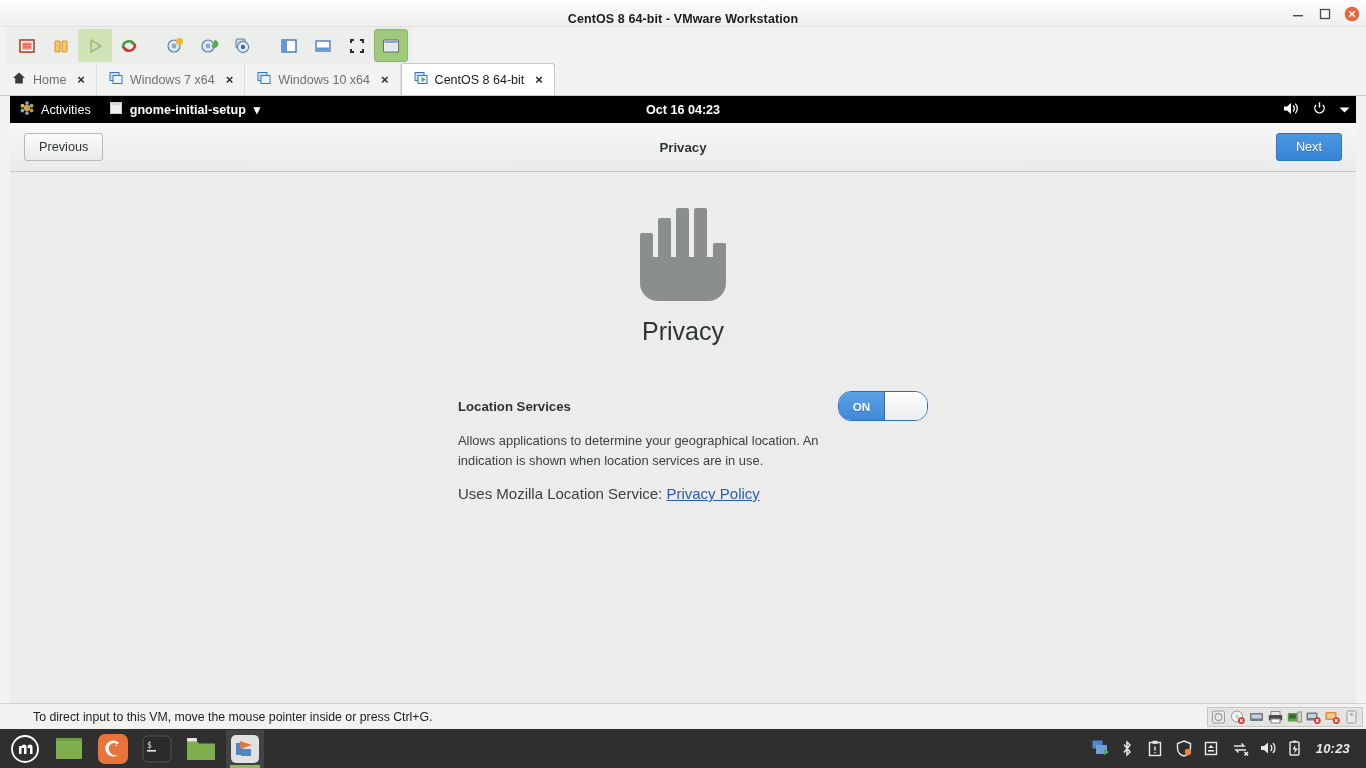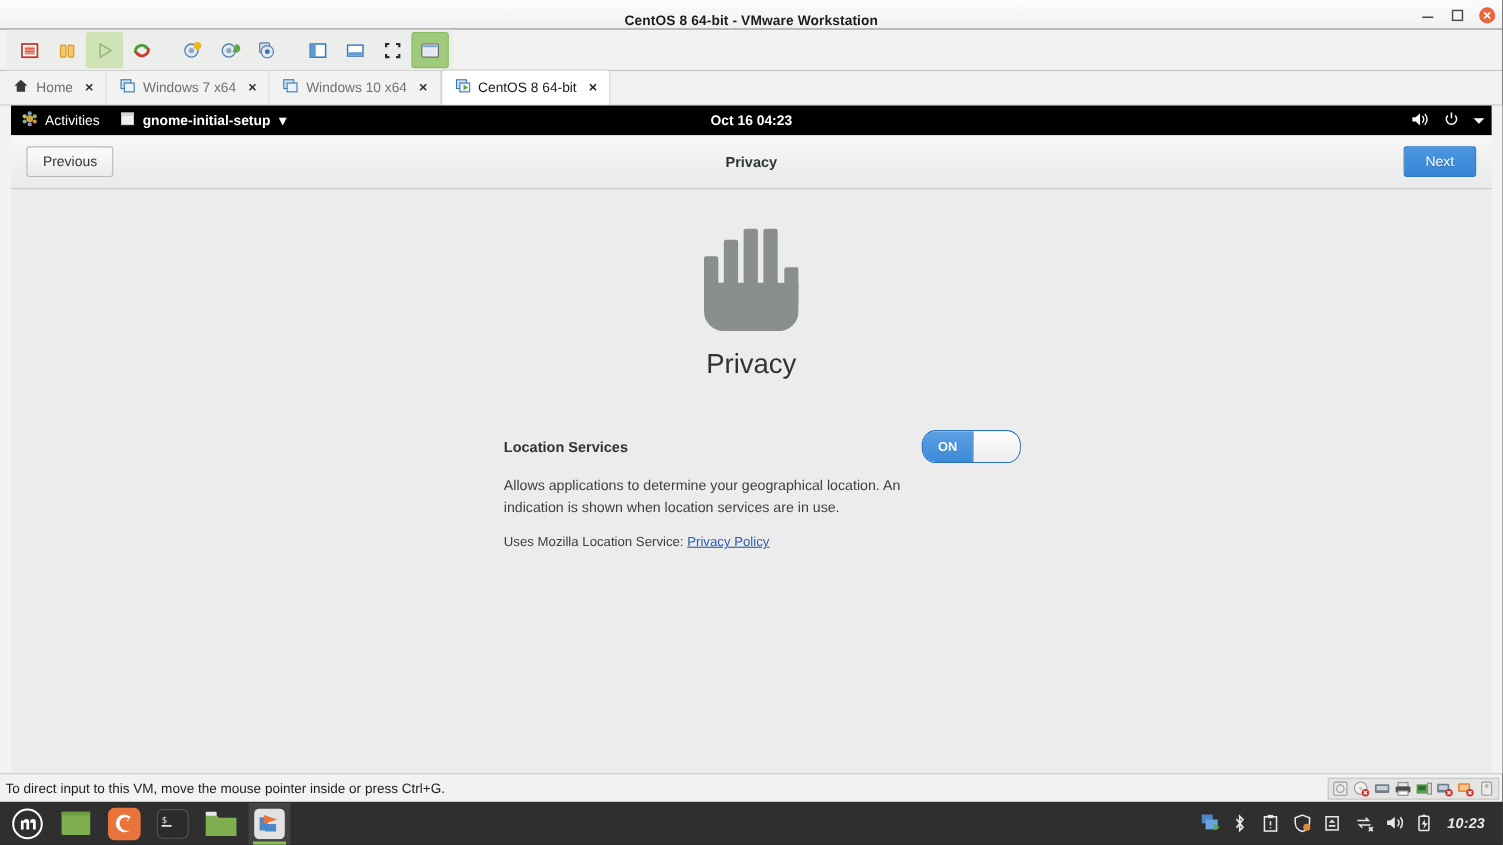--- a/index.html
+++ b/index.html
@@ -162,32 +162,32 @@
     text-shadow: 0 1px 0 rgba(0,0,0,.2);
   }
   .switch .knob {
     flex: 1; background: linear-gradient(#fdfdfd, #ededed);
     border-left: 1px solid #2c6fb5;
   }
   .desc {
     margin-top: 10px; font-size: 12.9px; color: #3a3f41; line-height: 1.55;
     max-width: 412px;
   }
-  .mls { margin-top: 14px; font-size: 12px; color: #3a3f41; }
+  .mls { margin-top: 14px; font-size: 15px; color: #3a3f41; }
   .mls a { color: #2a5db0; text-decoration: underline; }
   .foot-note {
     position: absolute; left: 0; right: 0; top: 461px; text-align: center;
     font-size: 12.9px; color: #8b8f90;
   }
 
   
   .vm-status {
     position: absolute; left: 0; top: 703px; width: 1366px; height: 26px;
     background: #f2f2f1; border-top: 1px solid #d2d2d0;
-    display: flex; align-items: center;
+    display: flex; align-items: center; padding-left: 28px;
   }
   .vm-status-text { font-size: 12.3px; color: #1e1e1e; padding-left: 5px; }
   .vm-status-icons {
     position: absolute; right: 3px; top: 3px; height: 20px;
     display: flex; align-items: center; gap: 2px;
     background: #e4e4e2; border: 1px solid #c5c5c3; padding: 0 2px;
   }
   .dev-ico { width: 17px; height: 16px; position: relative; }
 
   

